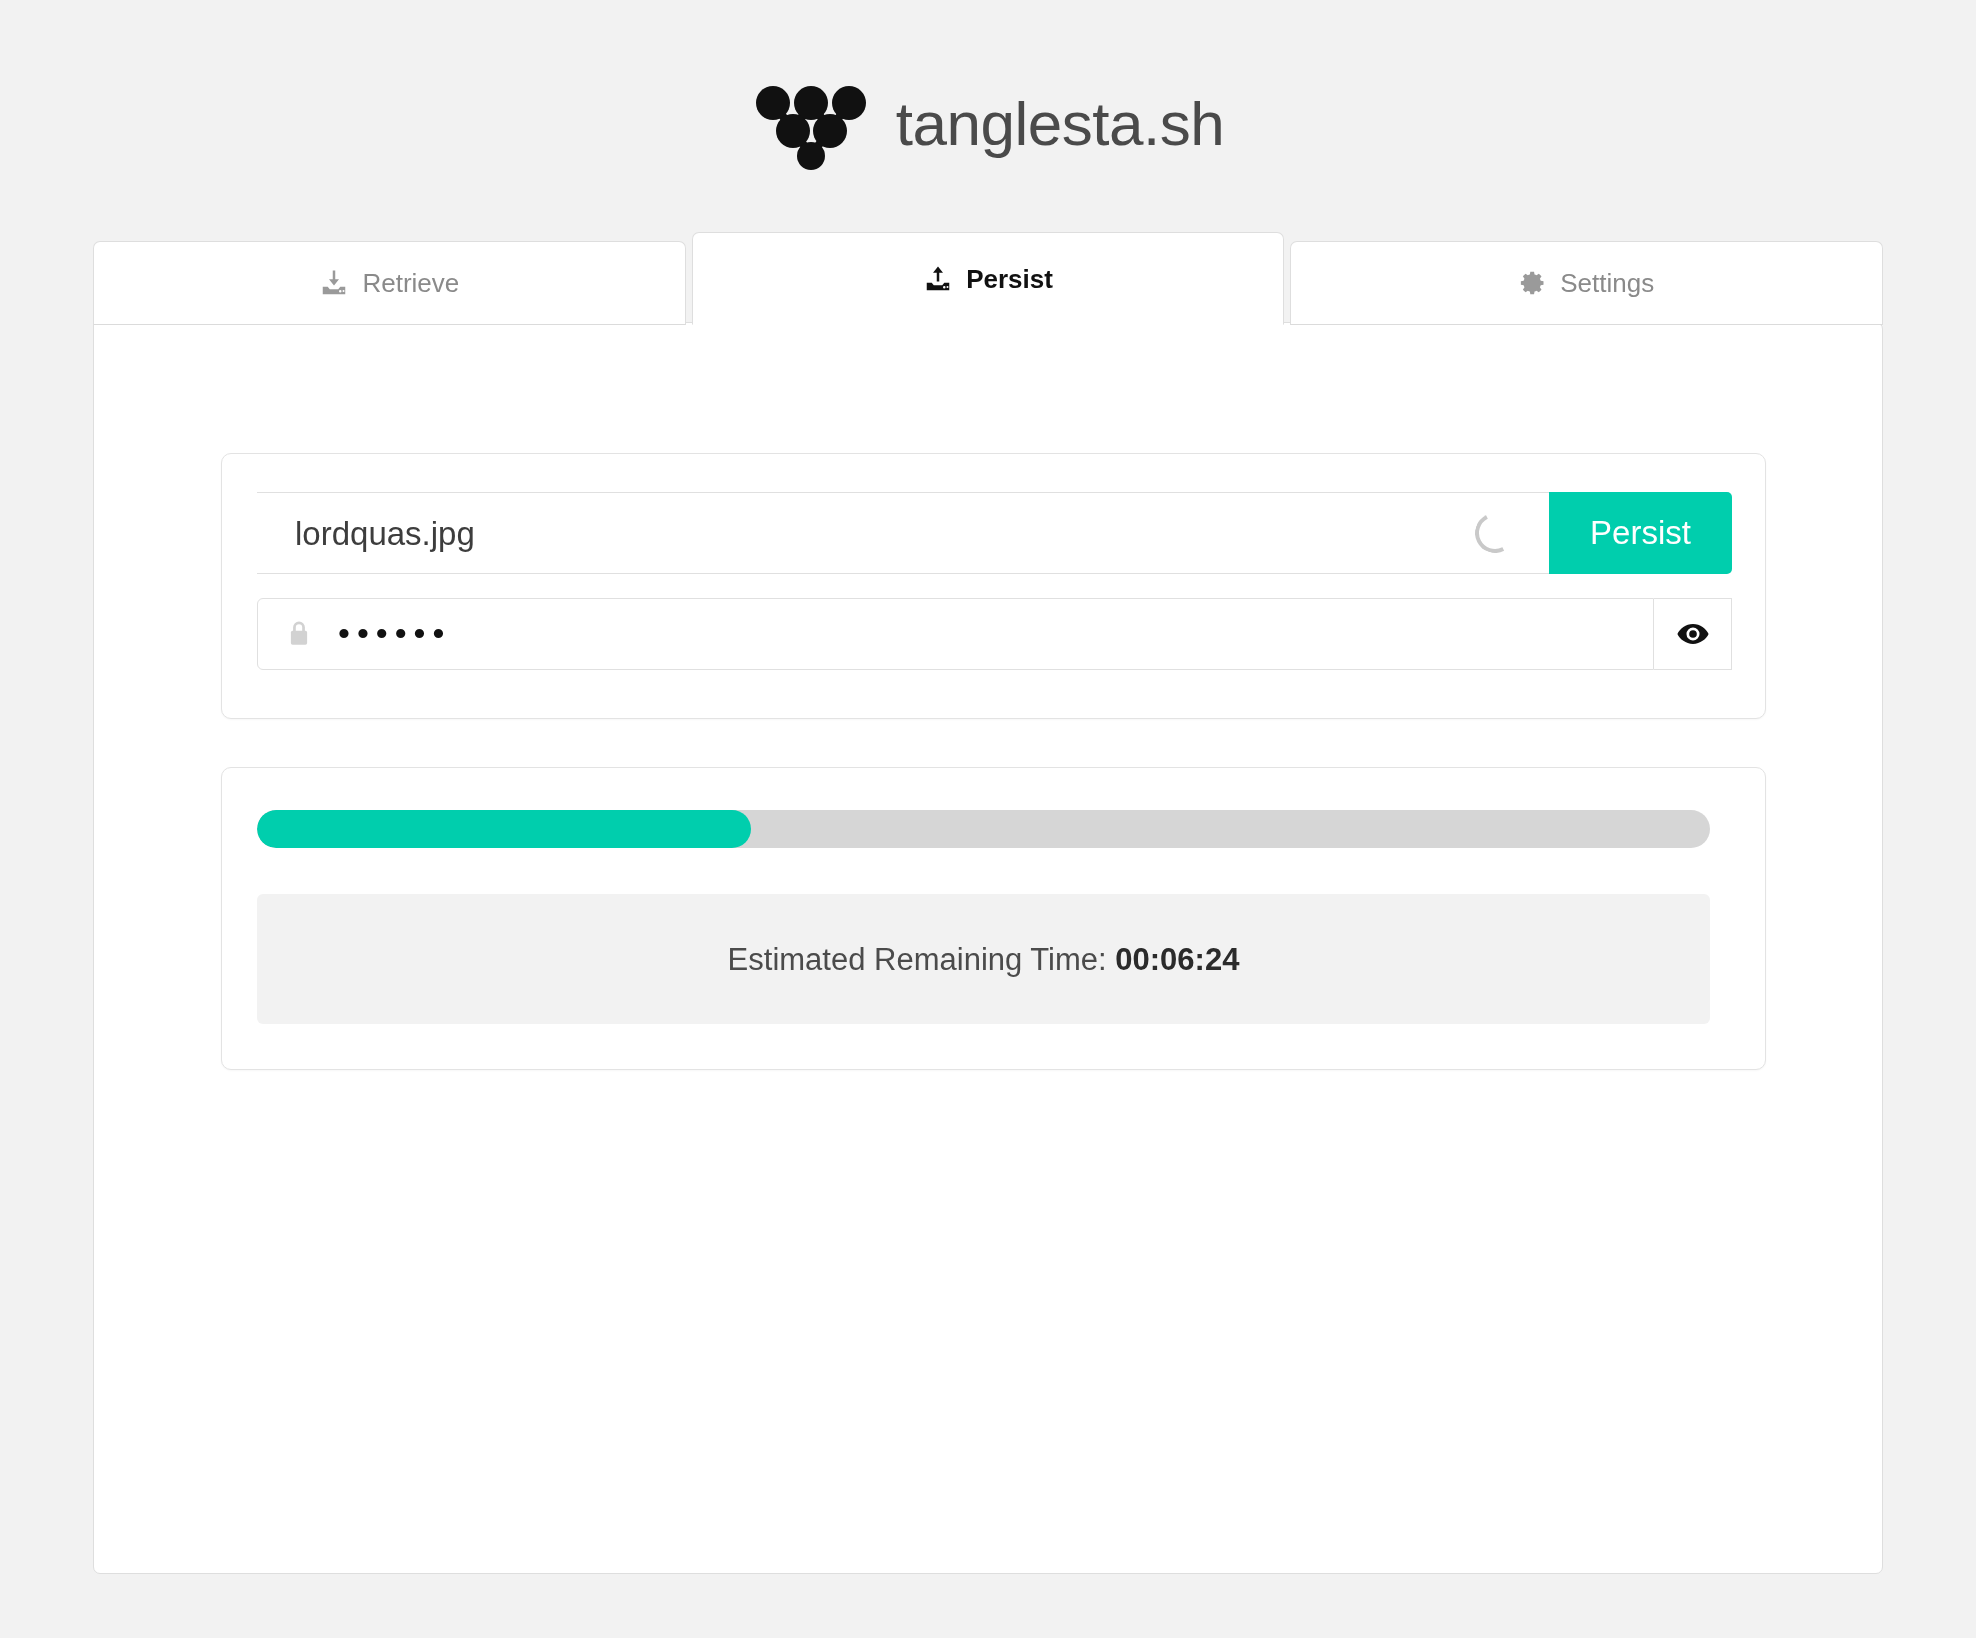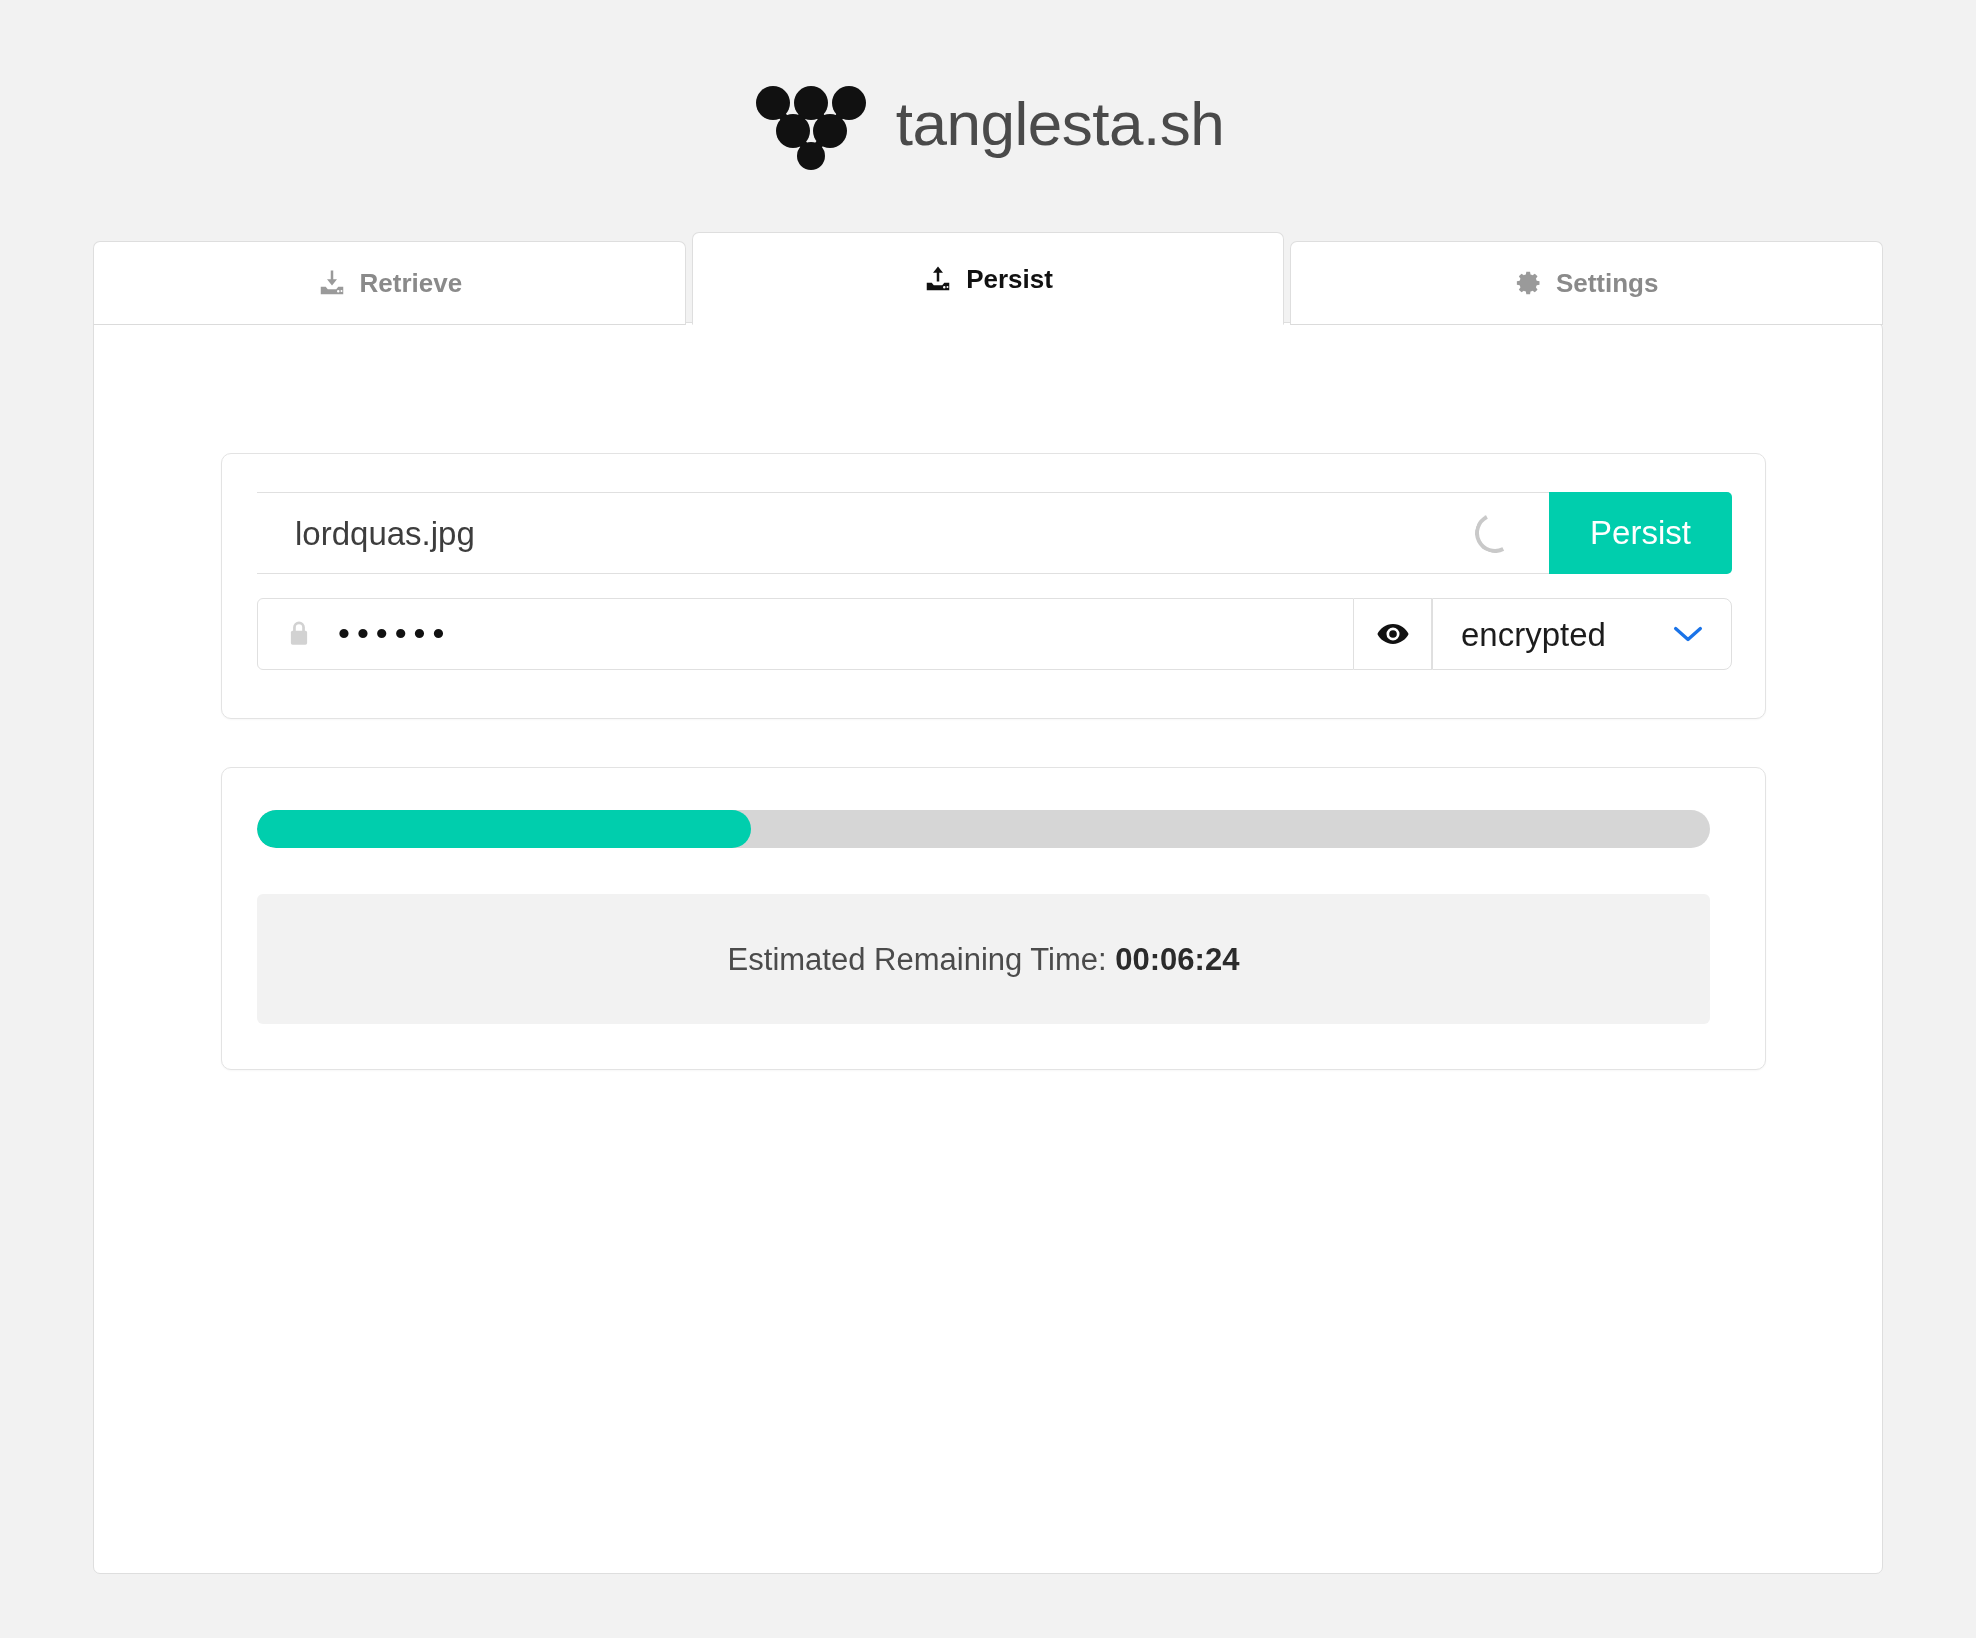--- a/index.html
+++ b/index.html
@@ -51,21 +51,20 @@
     border-bottom: 1px solid #dbdbdb;
     border-radius: 7px 7px 0 0;
     display: flex;
     align-items: center;
     justify-content: center;
     gap: 13px;
     font-size: 26px;
     color: #8a8a8a;
     cursor: pointer;
     position: relative;
-    font-weight: bold;
   }
   .tab + .tab { margin-left: 6px; }
   .tab.is-active {
     height: 93px;
     background: #ffffff;
     border-color: #dedede;
     border-bottom: 1px solid #ffffff;
     color: #111111;
     font-weight: 700;
     z-index: 4;
@@ -340,28 +339,20 @@
 
       <button class="eye-btn">
         <span class="tab-icon">
           <svg width="34" height="34" viewBox="0 0 24 24" fill="#111111" aria-hidden="true">
             <path d="M12 5C6.9 5 2.7 8.4 1 12c1.7 3.6 5.9 7 11 7s9.3-3.4 11-7c-1.7-3.6-5.9-7-11-7zm0 11.6A4.6 4.6 0 1112 7.4a4.6 4.6 0 010 9.2z"></path>
             <circle cx="12" cy="12" r="2.7"></circle>
           </svg>
         </span>
       </button>
 
-      <div class="mode-select">
-        <span class="mode-select-label">encrypted</span>
-        <span class="tab-icon">
-          <svg width="34" height="22" viewBox="0 0 24 16" fill="none" stroke="#1a73e8" stroke-width="2.4" stroke-linecap="round" stroke-linejoin="round" aria-hidden="true">
-            <path d="M3 4l9 8 9-8"></path>
-          </svg>
-        </span>
-      </div>
     </div>
 
   </div>
 
   <div class="card card-progress">
     <div class="progress-track">
       <div class="progress-fill" id="progress-fill" style="width: 34%;"></div>
     </div>
 
     <div class="eta-box">

